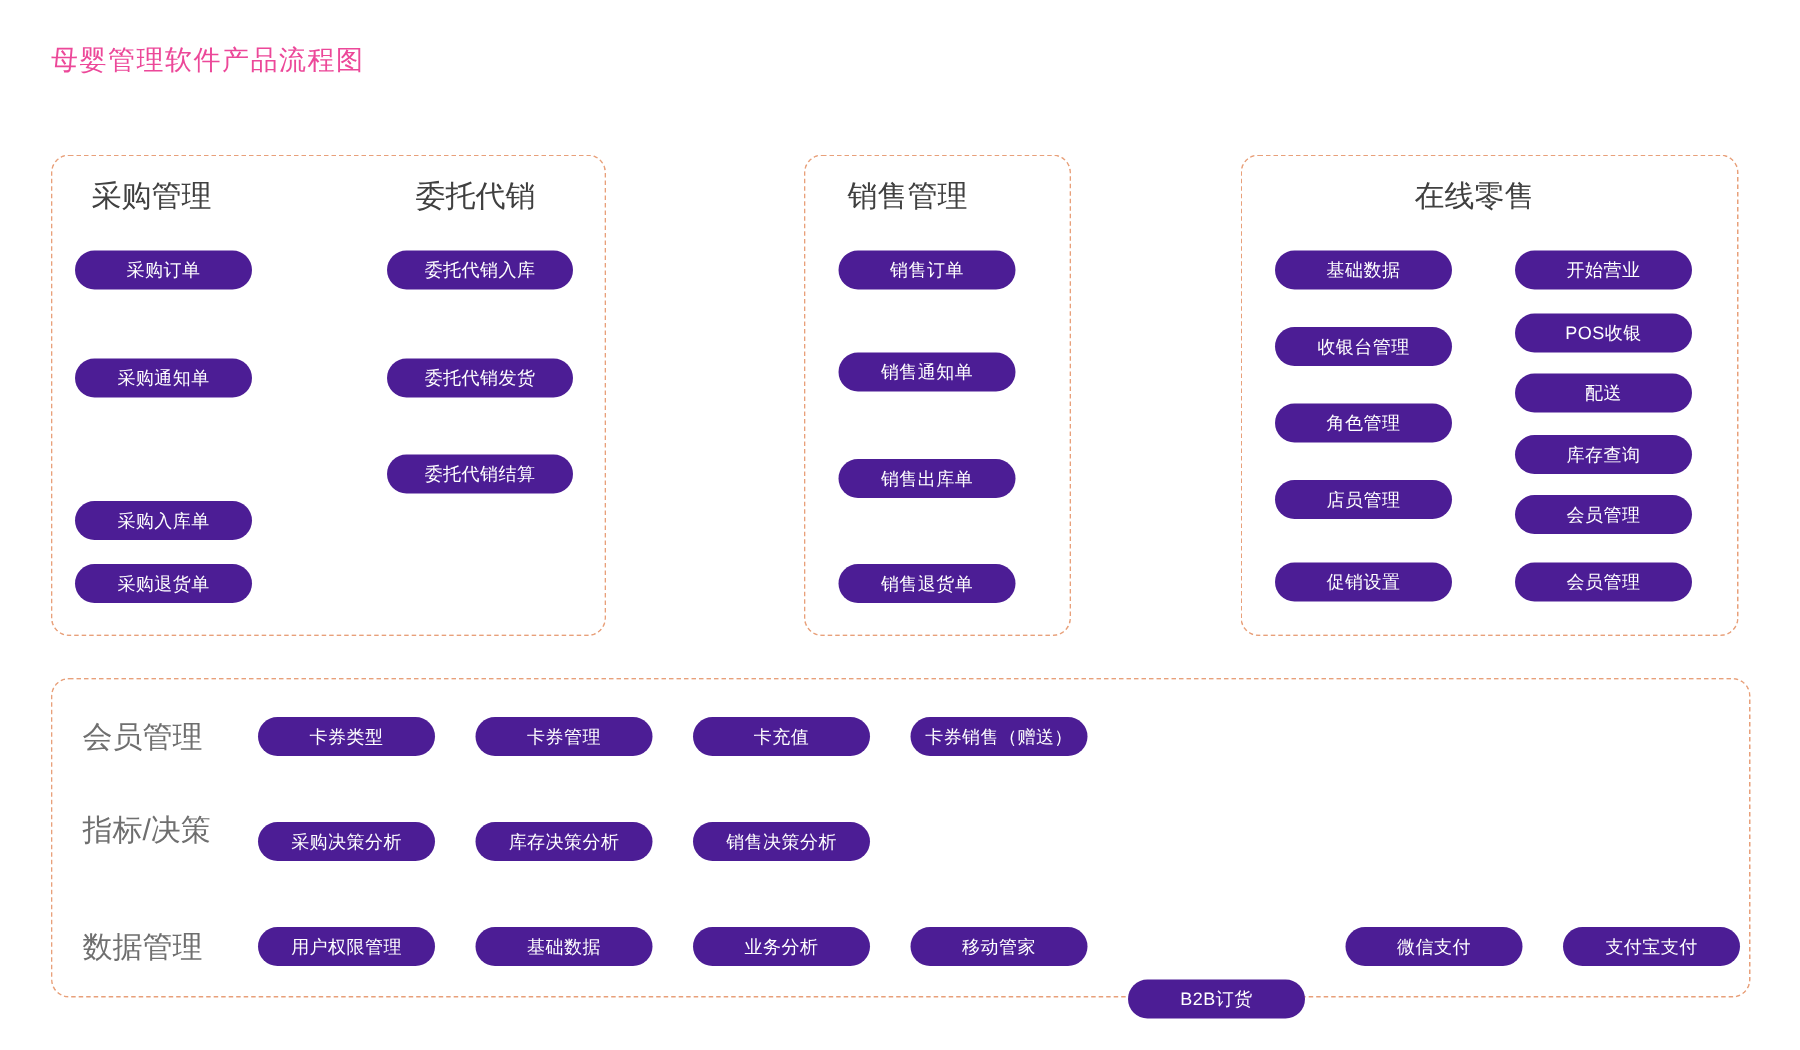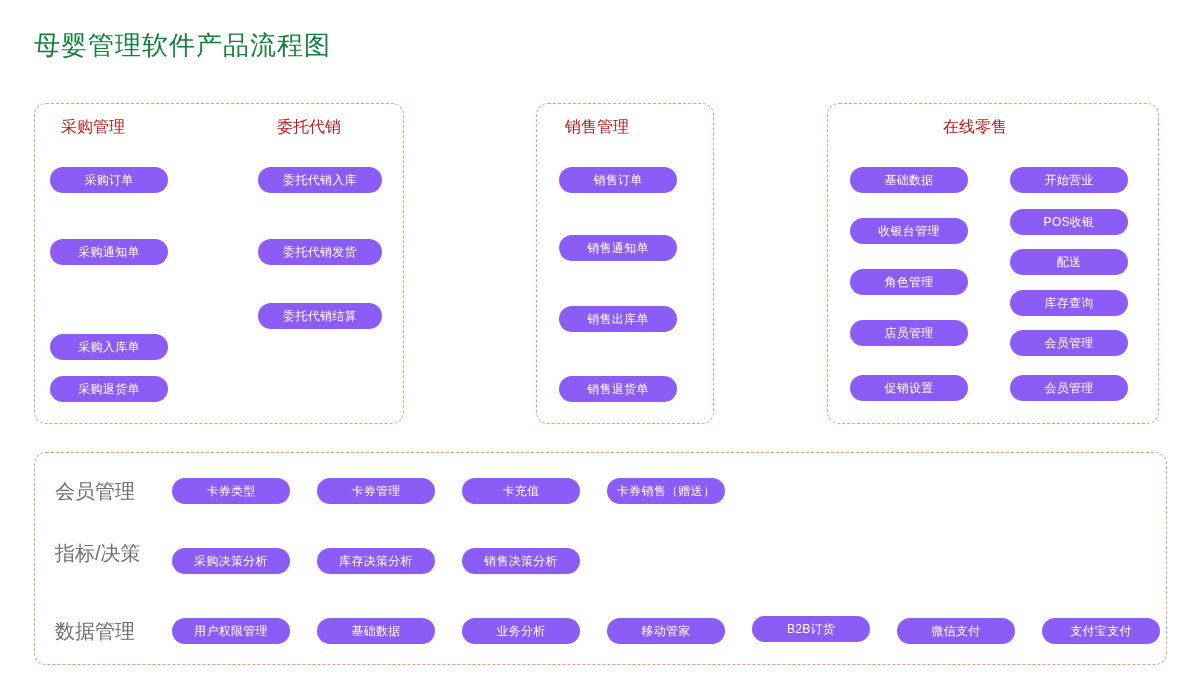--- a/index.html
+++ b/index.html
@@ -12,55 +12,55 @@
     background: #ffffff;
     font-family: "Liberation Sans", "DejaVu Sans", sans-serif;
     overflow: hidden;
     position: relative;
   }
 
   #page-title {
     position: absolute;
     left: 34px;
     top: 28px;
-    font-size: 26px;
-    color: #15803d;
+    font-size: 18px;
+    color: #ec4899;
     letter-spacing: 1px;
     font-weight: 400;
     white-space: nowrap;
   }
 
   
   .panel {
     position: absolute;
     border: 1px dashed #e8a07a;
     border-radius: 12px;
     box-sizing: border-box;
     background: transparent;
   }
   #panel-procurement { left: 34px;  top: 103px; width: 370px; height: 321px; }
   #panel-sales       { left: 536px; top: 103px; width: 178px; height: 321px; }
   #panel-retail      { left: 827px; top: 103px; width: 332px; height: 321px; }
   #panel-platform    { left: 34px;  top: 452px; width: 1133px; height: 213px; }
 
   .group-title {
     position: absolute;
-    font-size: 16px;
-    color: #b91c1c;
+    font-size: 20px;
+    color: #404040;
     white-space: nowrap;
     font-weight: 400;
   }
 
   
   .pill {
     position: absolute;
     height: 26px;
     line-height: 26px;
     border-radius: 13px;
-    background: #8b5cf6;
+    background: #4c1d95;
     color: #ffffff;
     font-size: 12px;
     text-align: center;
     white-space: nowrap;
     box-sizing: border-box;
     letter-spacing: 0.3px;
     user-select: none;
   }
 
   
@@ -128,15 +128,15 @@
 <div class="row-label" style="top:540px;">指标/决策</div>
 <div class="pill" style="left:172px; top:548px; width:118px;">采购决策分析</div>
 <div class="pill" style="left:317px; top:548px; width:118px;">库存决策分析</div>
 <div class="pill" style="left:462px; top:548px; width:118px;">销售决策分析</div>
 
 <div class="row-label" style="top:618px;">数据管理</div>
 <div class="pill" style="left:172px; top:618px; width:118px;">用户权限管理</div>
 <div class="pill" style="left:317px; top:618px; width:118px;">基础数据</div>
 <div class="pill" style="left:462px; top:618px; width:118px;">业务分析</div>
 <div class="pill" style="left:607px; top:618px; width:118px;">移动管家</div>
-<div class="pill" style="left:752px; top:616px; width:118px;text-align:center;">B2B订货</div>
+<div class="pill" style="left:752px; top:653px; width:118px;text-align:center;">B2B订货</div>
 <div class="pill" style="left:897px; top:618px; width:118px;">微信支付</div>
 <div class="pill" style="left:1042px; top:618px; width:118px;">支付宝支付</div>
 
 </body></html>

